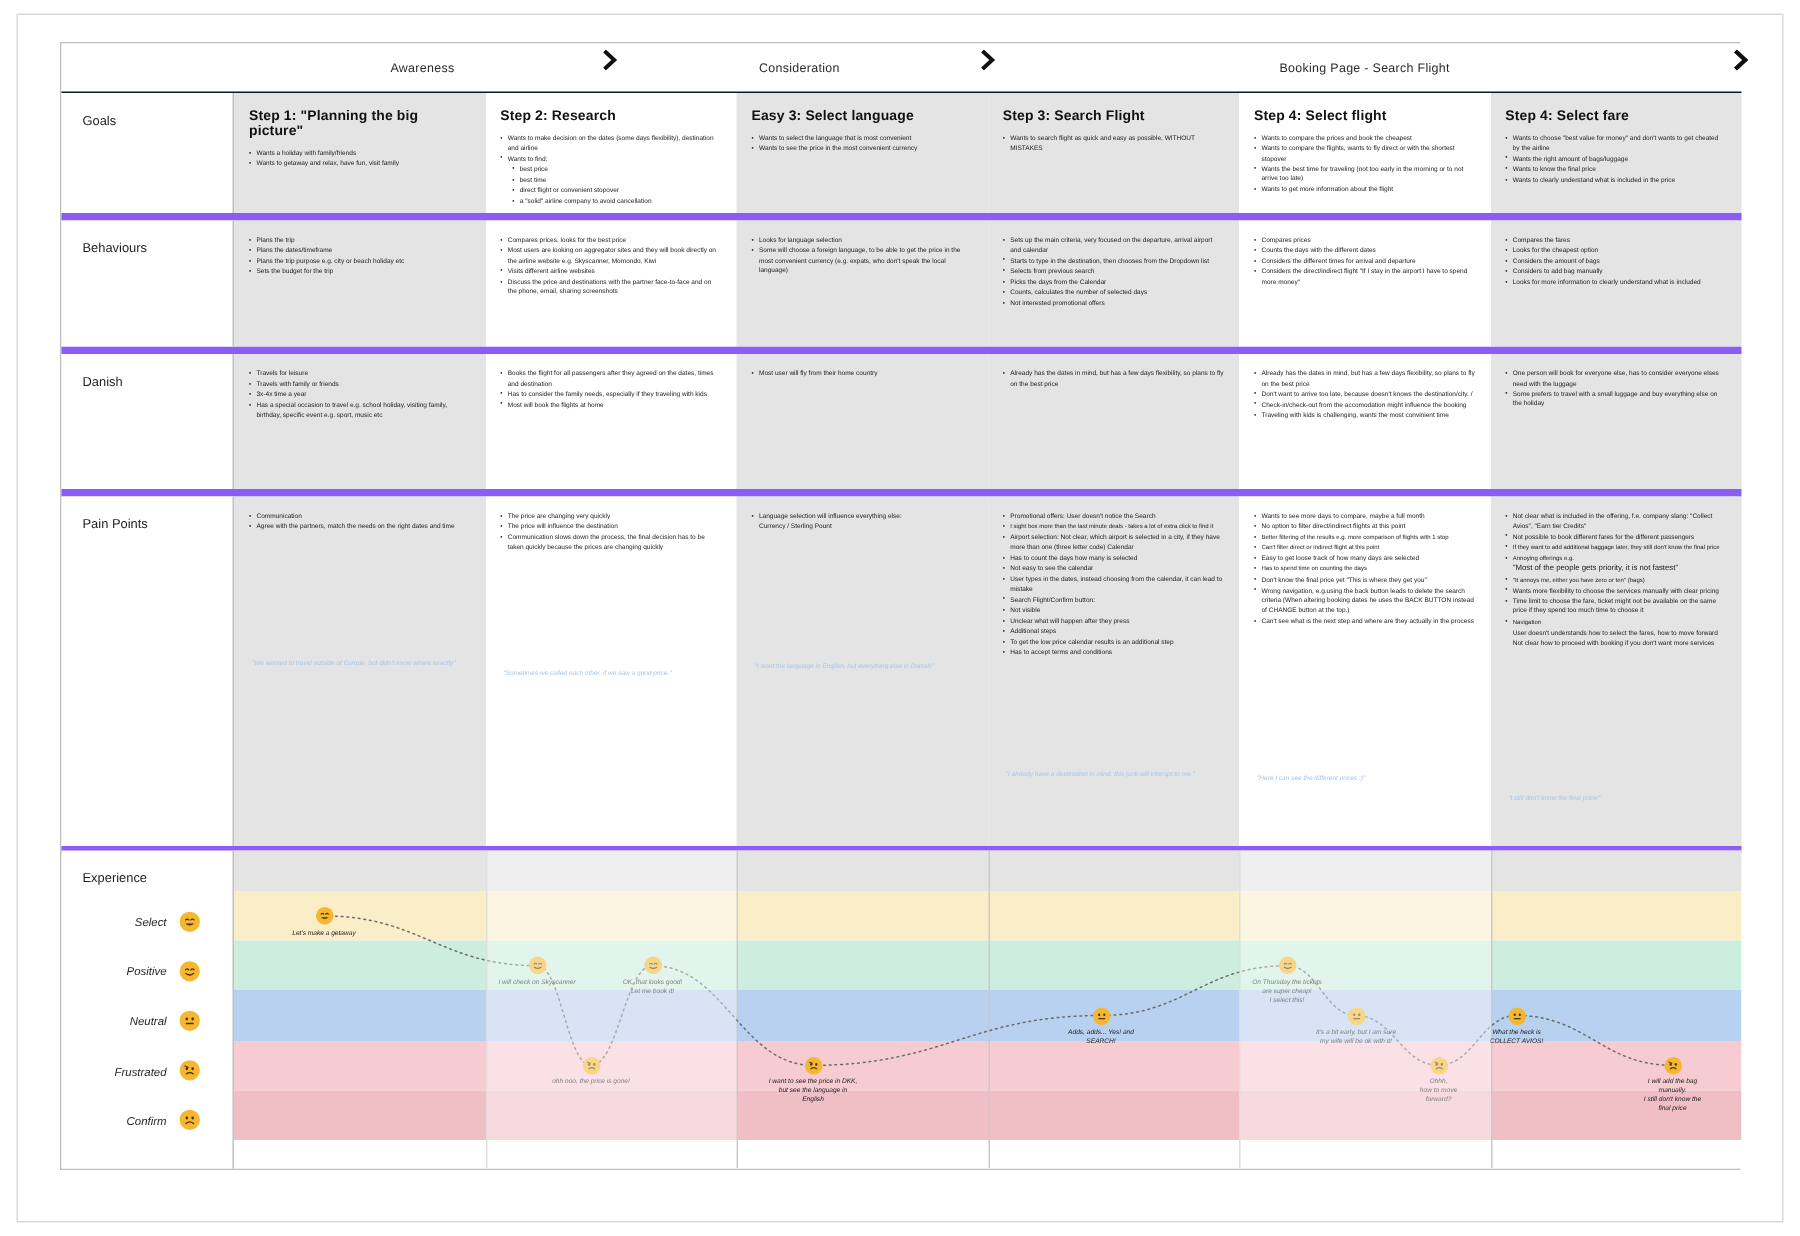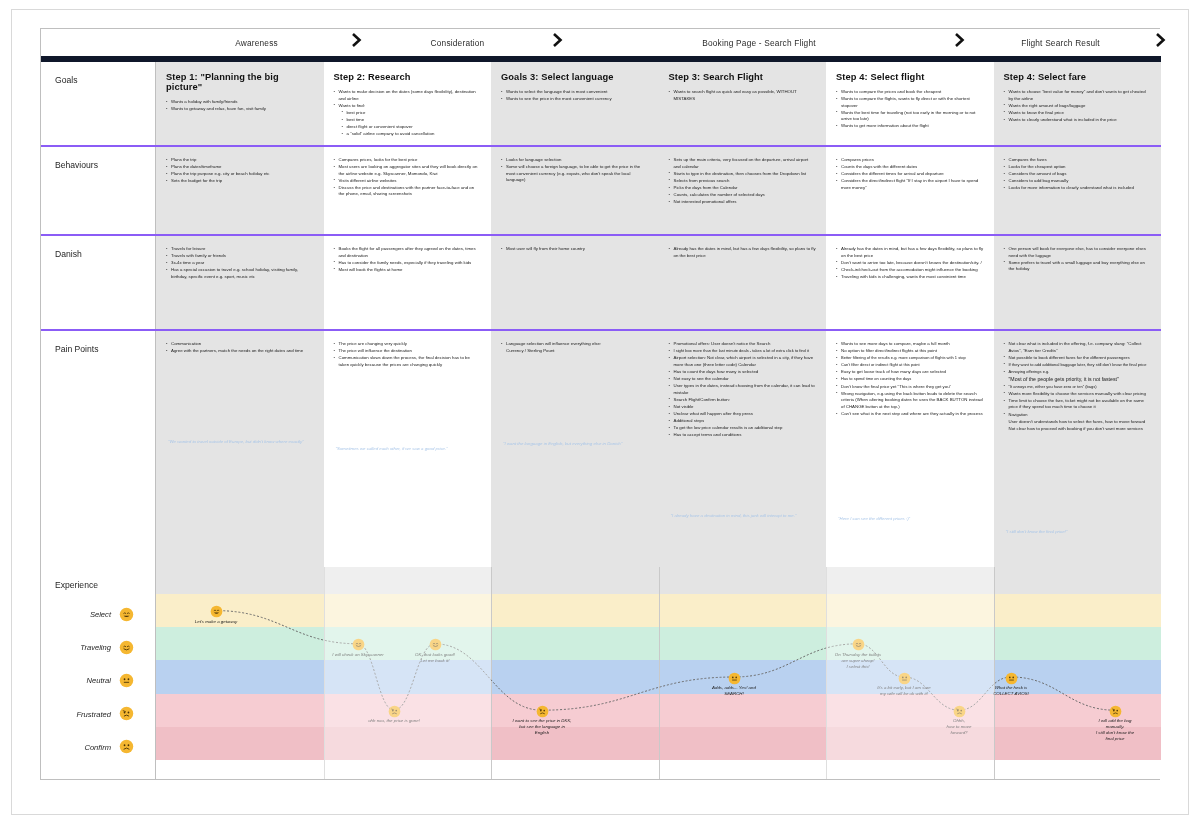--- a/index.html
+++ b/index.html
@@ -30,21 +30,21 @@
     width: 1120px; height: 752px;
     background: #ffffff;
     border: 1px solid #bfbfbf;
   }
 
   
   .phase-row {
     position: absolute; left: 0; top: 0;
     width: 1120px; height: 33px;
     display: flex;
-    border-bottom: 6px solid #0f172a;
+    border-bottom: 1px solid #0f172a;
     background: #ffffff;
   }
   .phase-rowlabel { width: 115px; flex: 0 0 115px; }
   .phase-cell {
     flex: 1 1 0;
     display: flex; align-items: center; justify-content: center;
     font-size: 8.3px; color: #2b2b2b;
     letter-spacing: .2px;
     position: relative;
   }
@@ -53,21 +53,21 @@
     flex: 0 0 0px;
     position: relative;
   }
   .chev svg { position: absolute; left: -7px; top: 4px; }
 
   
   .row {
     position: absolute; left: 0;
     width: 1120px;
     display: flex;
-    border-bottom: 2px solid #8b5cf6;
+    border-bottom: 5px solid #8b5cf6;
   }
   .rowlabel {
     width: 115px; flex: 0 0 115px;
     background: #ffffff;
     font-size: 8.6px; color: #1f1f1f;
     padding: 13px 0 0 14px;
     border-right: 1px solid #bfbfbf;
   }
   .cell {
     flex: 1 1 0;
@@ -184,23 +184,20 @@
           </svg>
       </div>
       <div class="phase-cell wide">
         <span>Booking Page - Search Flight</span>
       </div>
       <div class="chev">
         <svg width="14" height="14" viewBox="0 0 14 14">
             <path d="M3 1 L9.5 7 L3 13" stroke="#111" stroke-width="2.6" fill="none"></path>
           </svg>
       </div>
-      <div class="phase-cell">
-        <span>Flight Search Result</span>
-      </div>
       <div class="chev">
         <svg width="14" height="14" viewBox="0 0 14 14">
             <path d="M3 1 L9.5 7 L3 13" stroke="#111" stroke-width="2.6" fill="none"></path>
           </svg>
       </div>
     </div>
 
     <div class="row" id="row-goals" style="top:33px;height:85px;">
       <div class="rowlabel">Goals</div>
       <div class="cell shade">
@@ -215,21 +212,21 @@
         <ul class="blist">
             <li>Wants to make decision on the dates (some days flexibility), destination and airline</li>
             <li>Wants to find:</li>
             <li class="sub">best price</li>
             <li class="sub">best time</li>
             <li class="sub">direct flight or convenient stopover</li>
             <li class="sub">a "solid" airline company to avoid cancellation</li>
           </ul>
       </div>
       <div class="cell shade">
-        <div class="steptitle">Goals 3: Select language</div>
+        <div class="steptitle">Easy 3: Select language</div>
         <ul class="blist">
             <li>Wants to select the language that is most convenient</li>
             <li>Wants to see the price in the most convenient currency</li>
           </ul>
       </div>
       <div class="cell shade">
         <div class="steptitle">Step 3: Search Flight</div>
         <ul class="blist">
             <li>Wants to search flight as quick and easy as possible, WITHOUT MISTAKES</li>
           </ul>
@@ -430,21 +427,21 @@
             <div class="emorow" style="top: 31px;">
               <span class="emoname">Select</span>
               <span class="emoface"><svg width="15" height="15" viewBox="0 0 20 20">
                   <circle cx="10" cy="10" r="9" fill="#f5b731"></circle>
                   <path d="M6.3 8.4 q1.4 -1.6 2.8 0" stroke="#4a3205" stroke-width="1.1" fill="none" stroke-linecap="round"></path>
                   <path d="M11.0 8.4 q1.4 -1.6 2.8 0" stroke="#4a3205" stroke-width="1.1" fill="none" stroke-linecap="round"></path>
                   <path d="M6 11.6 q4 3.6 8 0 z" fill="#4a3205"></path>
                 </svg></span>
             </div>
             <div class="emorow" style="top: 64.2px;">
-              <span class="emoname">Traveling</span>
+              <span class="emoname">Positive</span>
               <span class="emoface"><svg width="15" height="15" viewBox="0 0 20 20">
                   <circle cx="10" cy="10" r="9" fill="#f5b731"></circle>
                   <path d="M6.3 8.8 q1.4 -1.8 2.8 0" stroke="#4a3205" stroke-width="1.1" fill="none" stroke-linecap="round"></path>
                   <path d="M11.0 8.8 q1.4 -1.8 2.8 0" stroke="#4a3205" stroke-width="1.1" fill="none" stroke-linecap="round"></path>
                   <path d="M6.6 12 q3.4 2.6 6.8 0" stroke="#4a3205" stroke-width="1.2" fill="none" stroke-linecap="round"></path>
                 </svg></span>
             </div>
             <div class="emorow" style="top: 97.4px;">
               <span class="emoname">Neutral</span>
               <span class="emoface"><svg width="15" height="15" viewBox="0 0 20 20">

